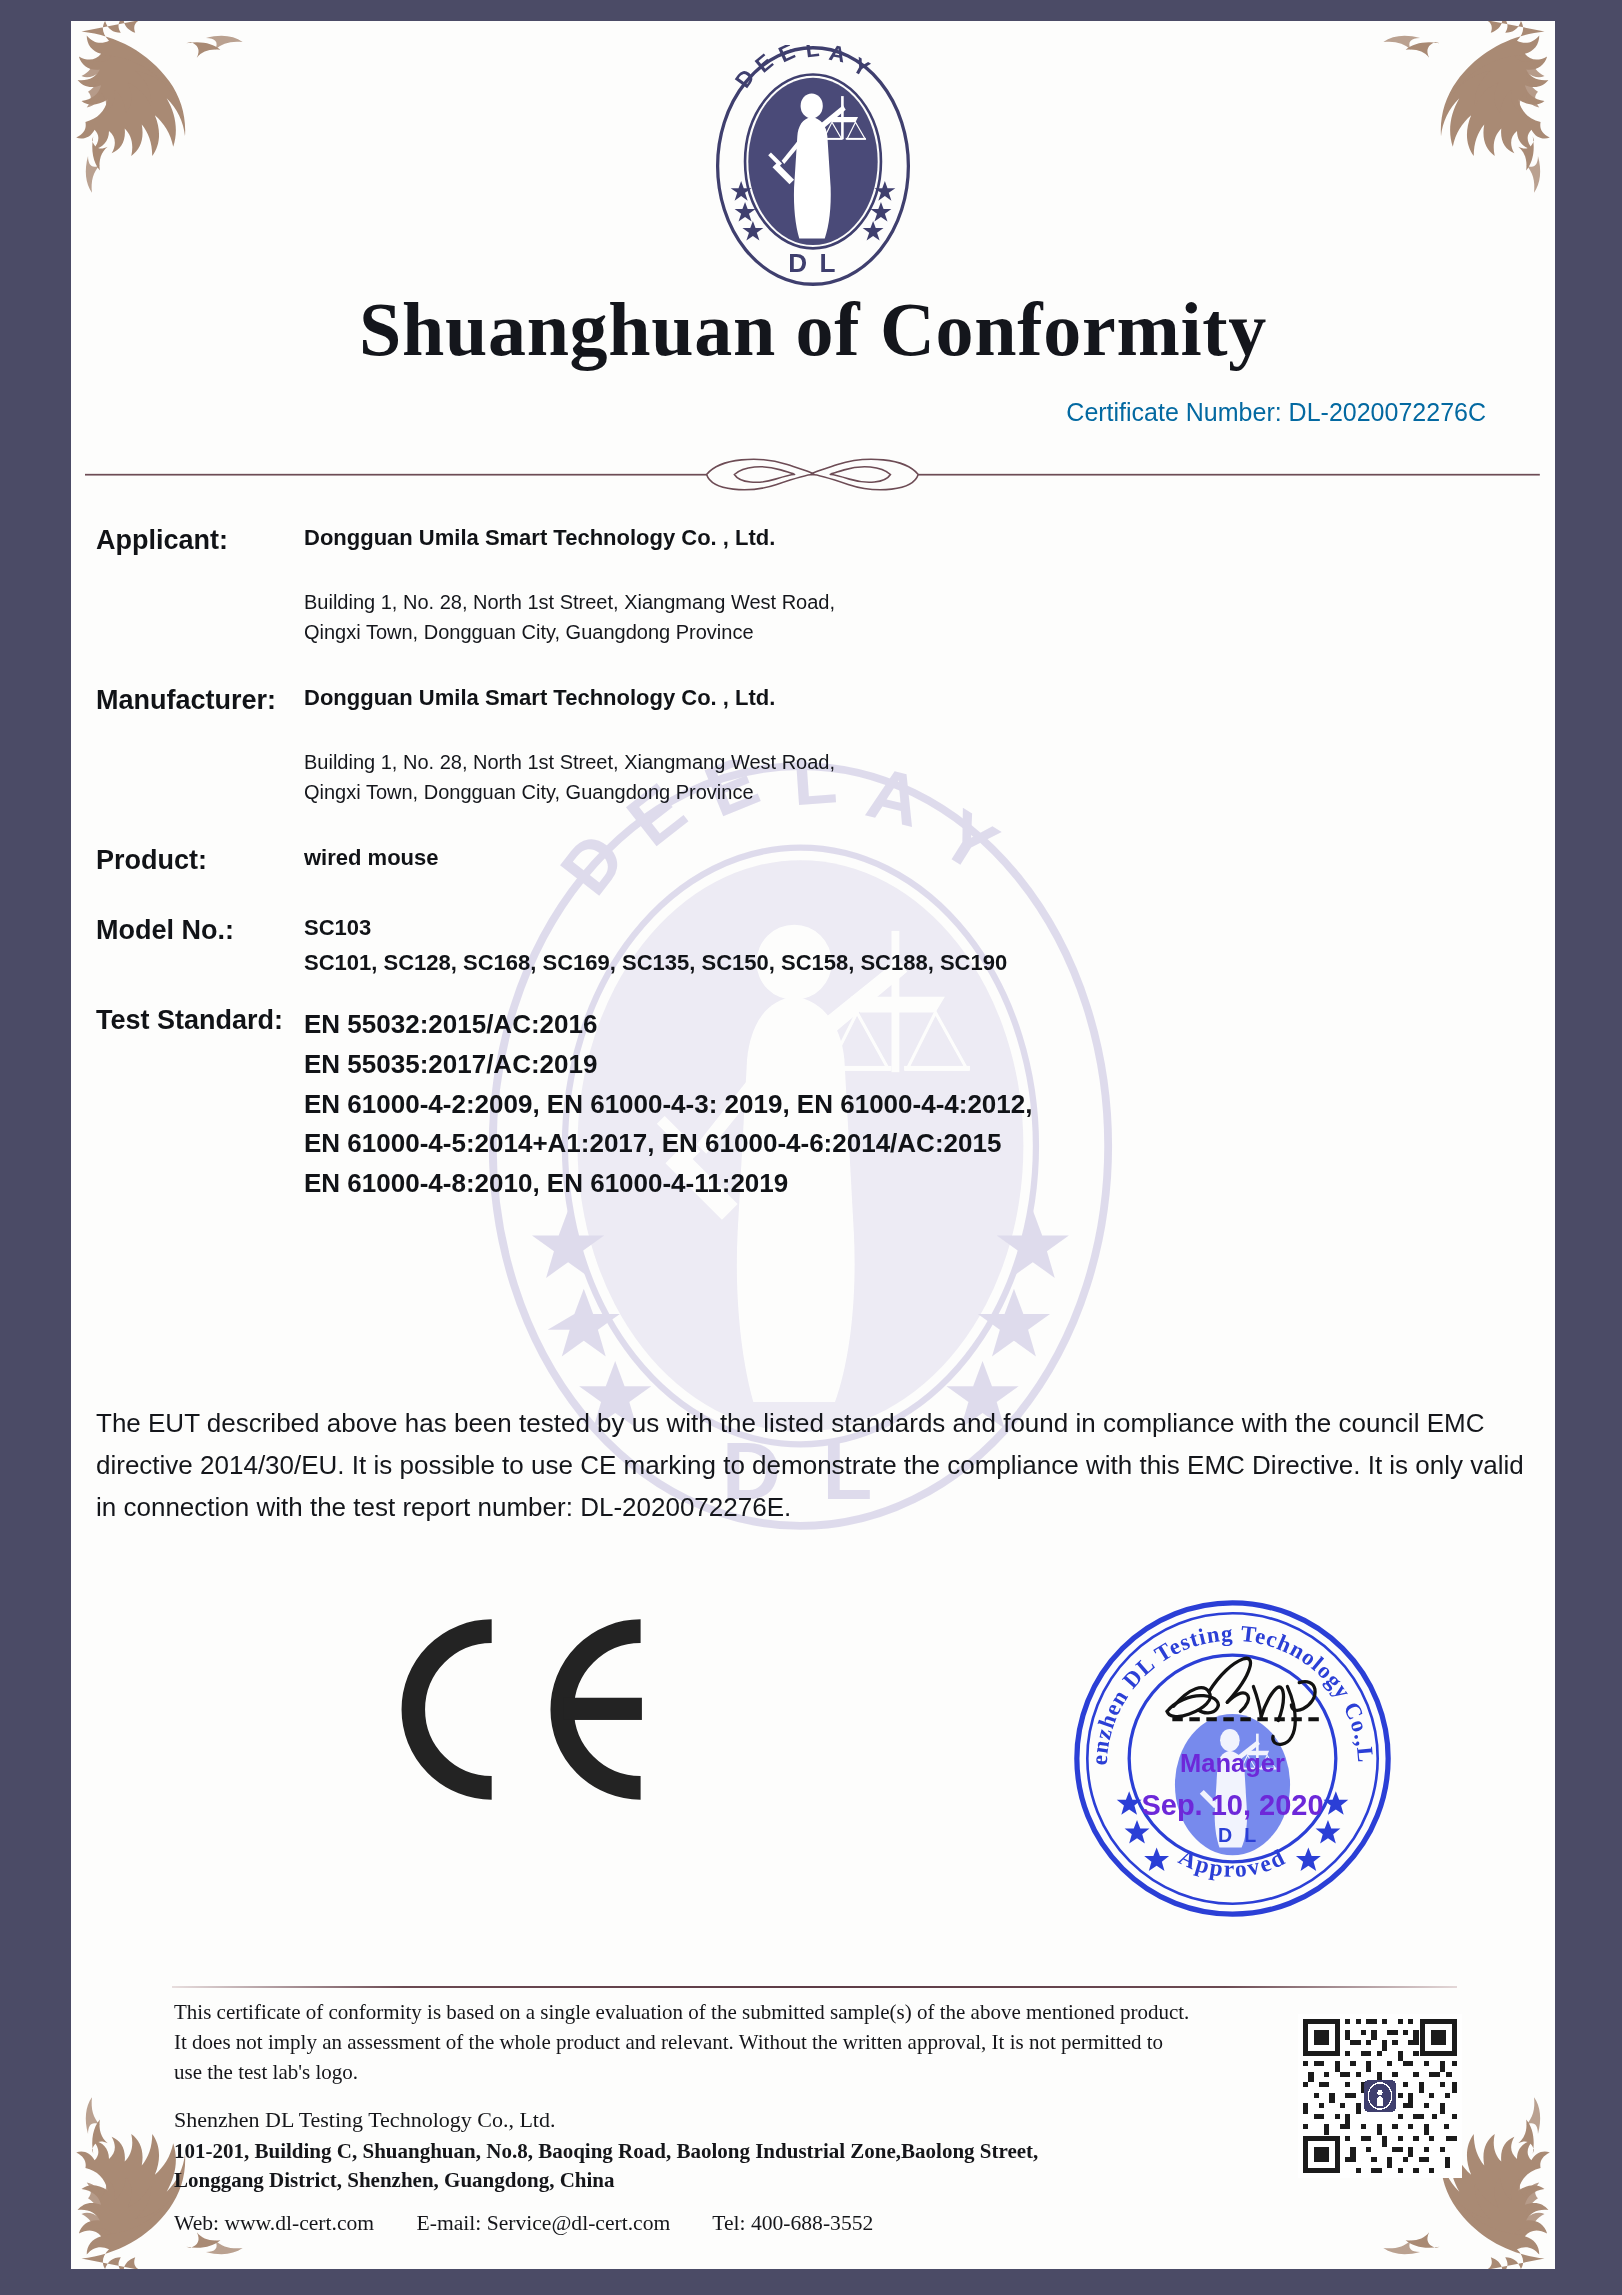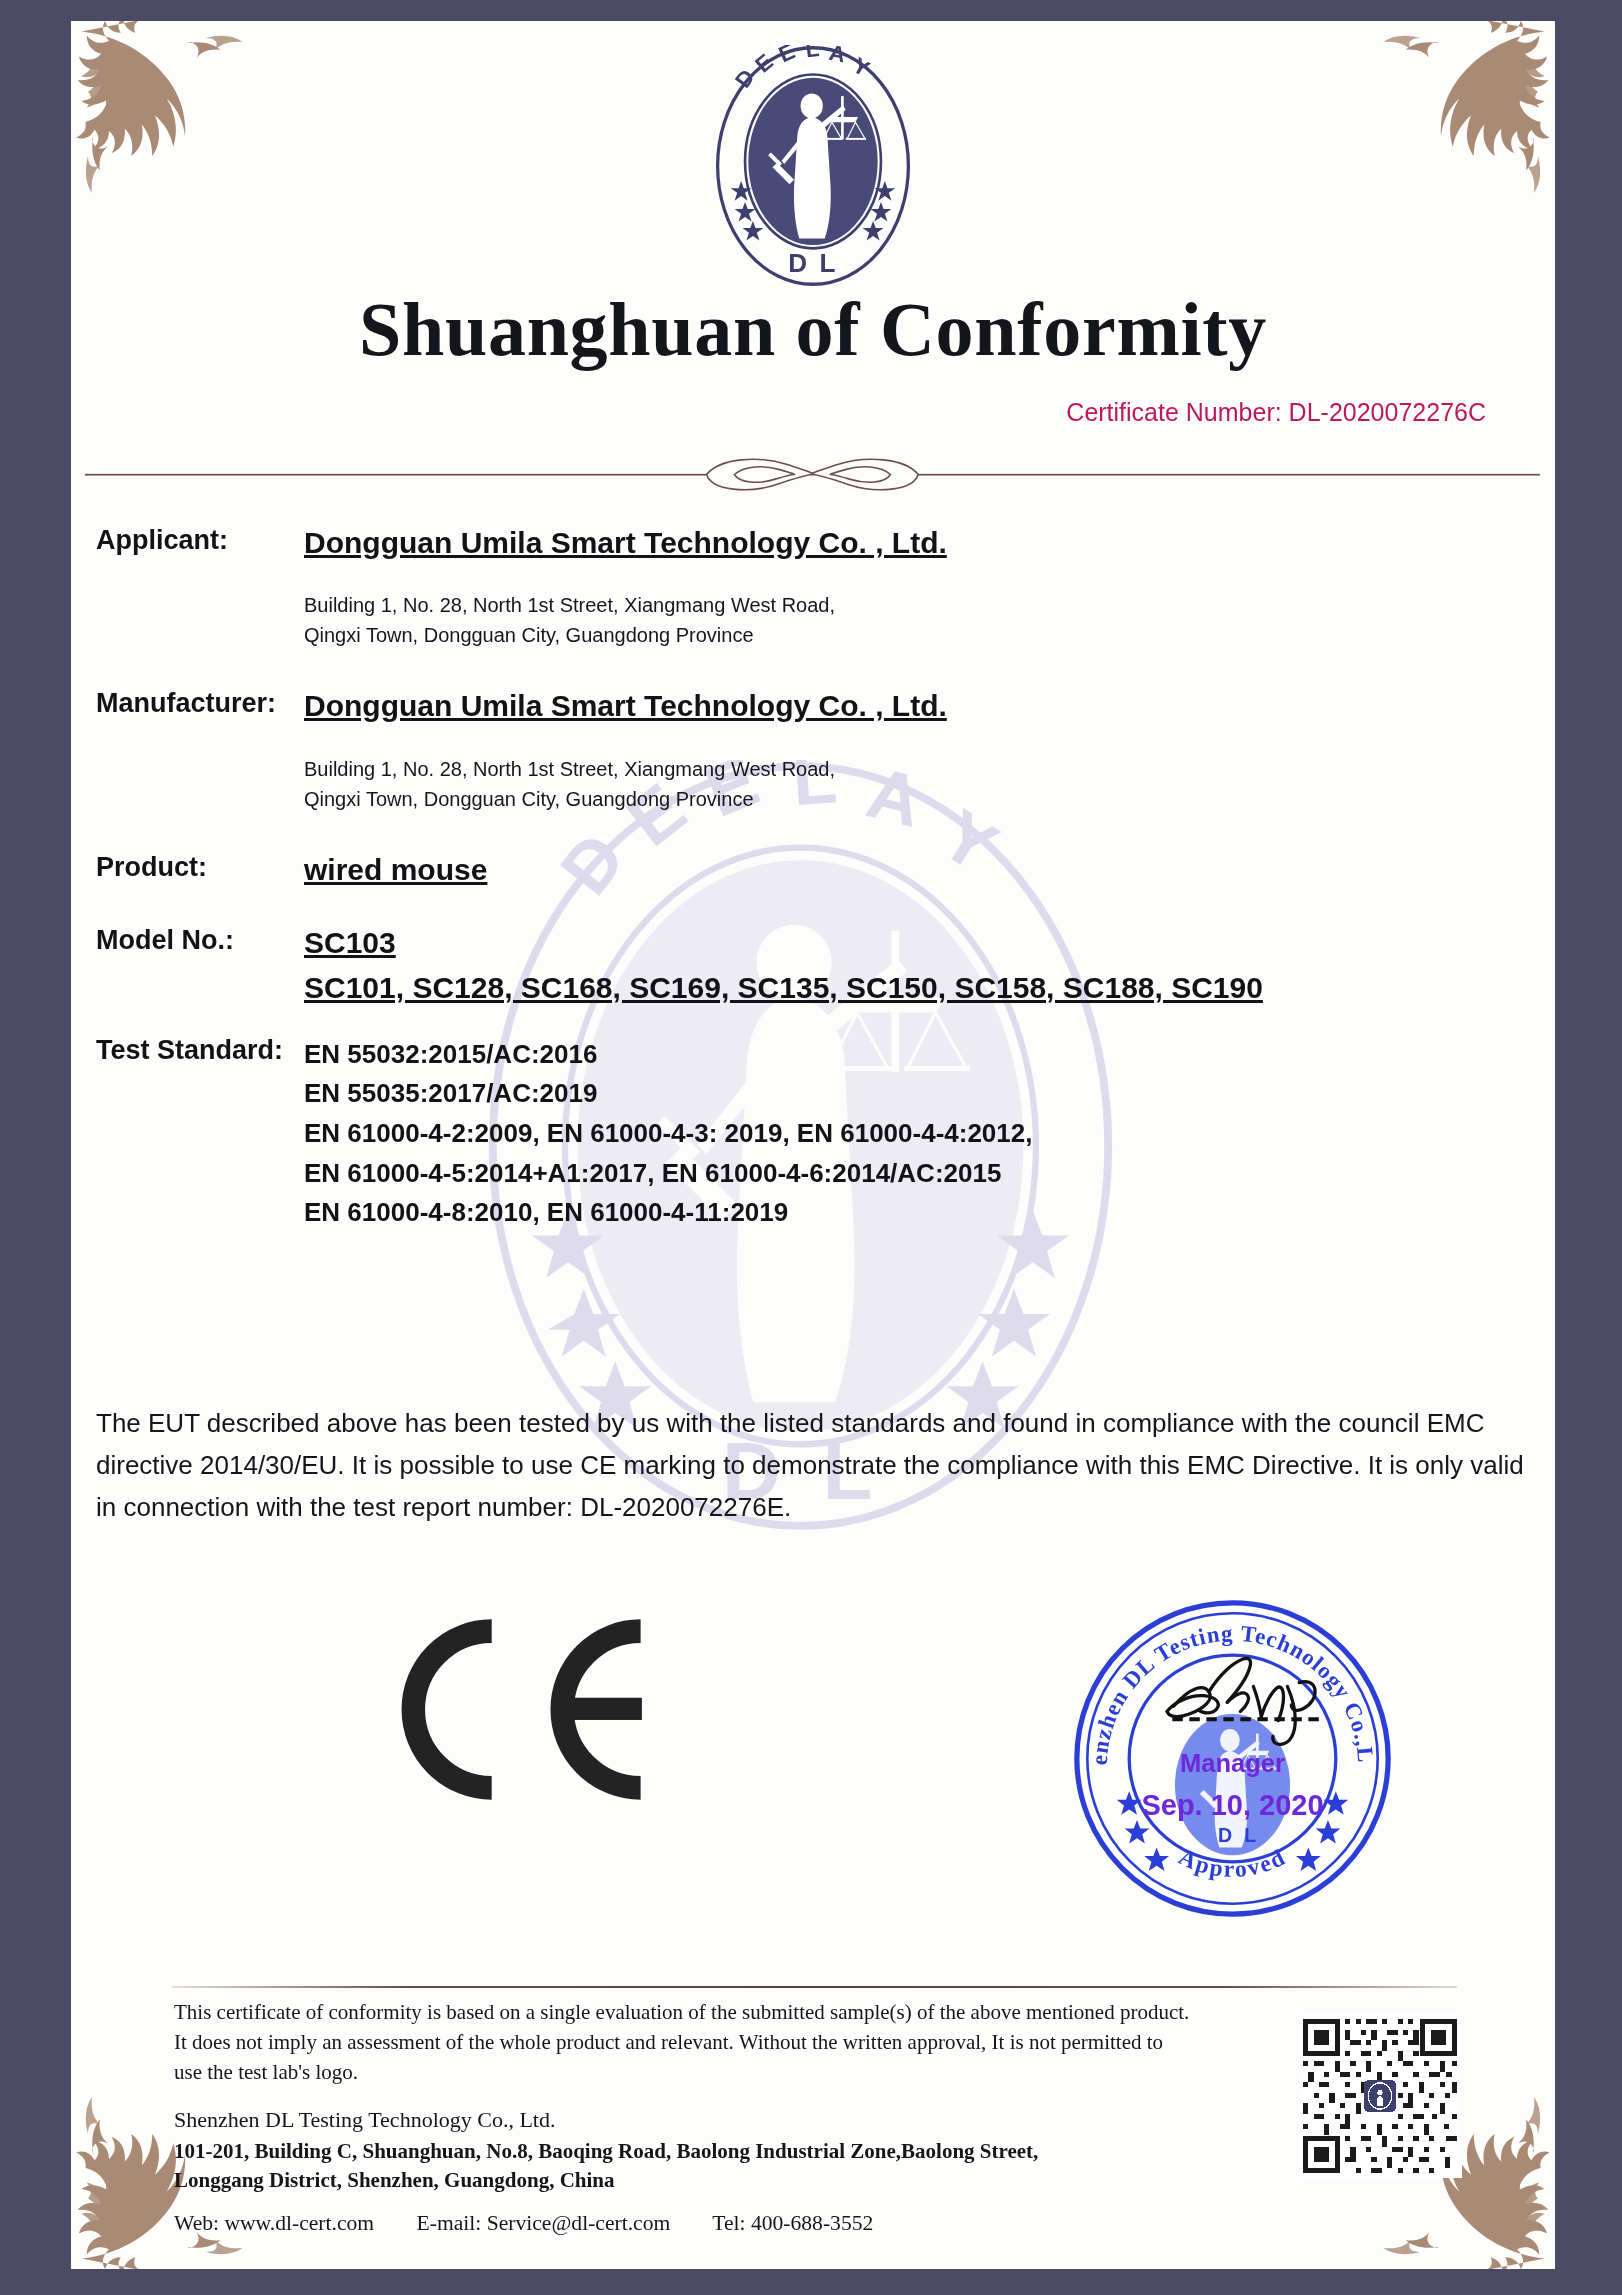--- a/index.html
+++ b/index.html
@@ -48,42 +48,41 @@
     position:absolute;left:0;right:0;top:265px;
     text-align:center;
     font-family:"Liberation Serif", serif;
     font-weight:bold;
     font-size:76px;
     letter-spacing:0.7px;
     color:#14161c;
   }
   #certno{
     position:absolute;right:69px;top:377px;
-    font-size:25px;color:#be185d;
+    font-size:25px;color:#0369a1;
     font-family:"Liberation Sans", sans-serif;
     white-space:nowrap;
   }
   
   #divider{
     position:absolute;left:14.4px;right:14.4px;top:433px;height:41px;
   }
   
   #fields{
     position:absolute;left:25px;right:33px;top:504px;
   }
   .row{display:flex;align-items:flex-start;}
   .lbl{
     width:208px;flex:0 0 208px;
     font-size:27px;font-weight:bold;color:#111317;
     line-height:1.18;
   }
   .val{
-    font-size:30px;color:#111317;line-height:1.18;
+    font-size:22px;color:#111317;line-height:1.18;
     flex:1 1 auto;
-    text-decoration:underline;
   }
   .val.b{font-weight:bold;}
   .addr{
     font-size:20px;color:#15171c;line-height:1.5;
     margin-left:208px;
   }
   .gap-m{height:30px;}
   .gap-l{height:38px;}
   .stdline{font-size:26px;font-weight:bold;color:#111317;line-height:1.52;}
   

